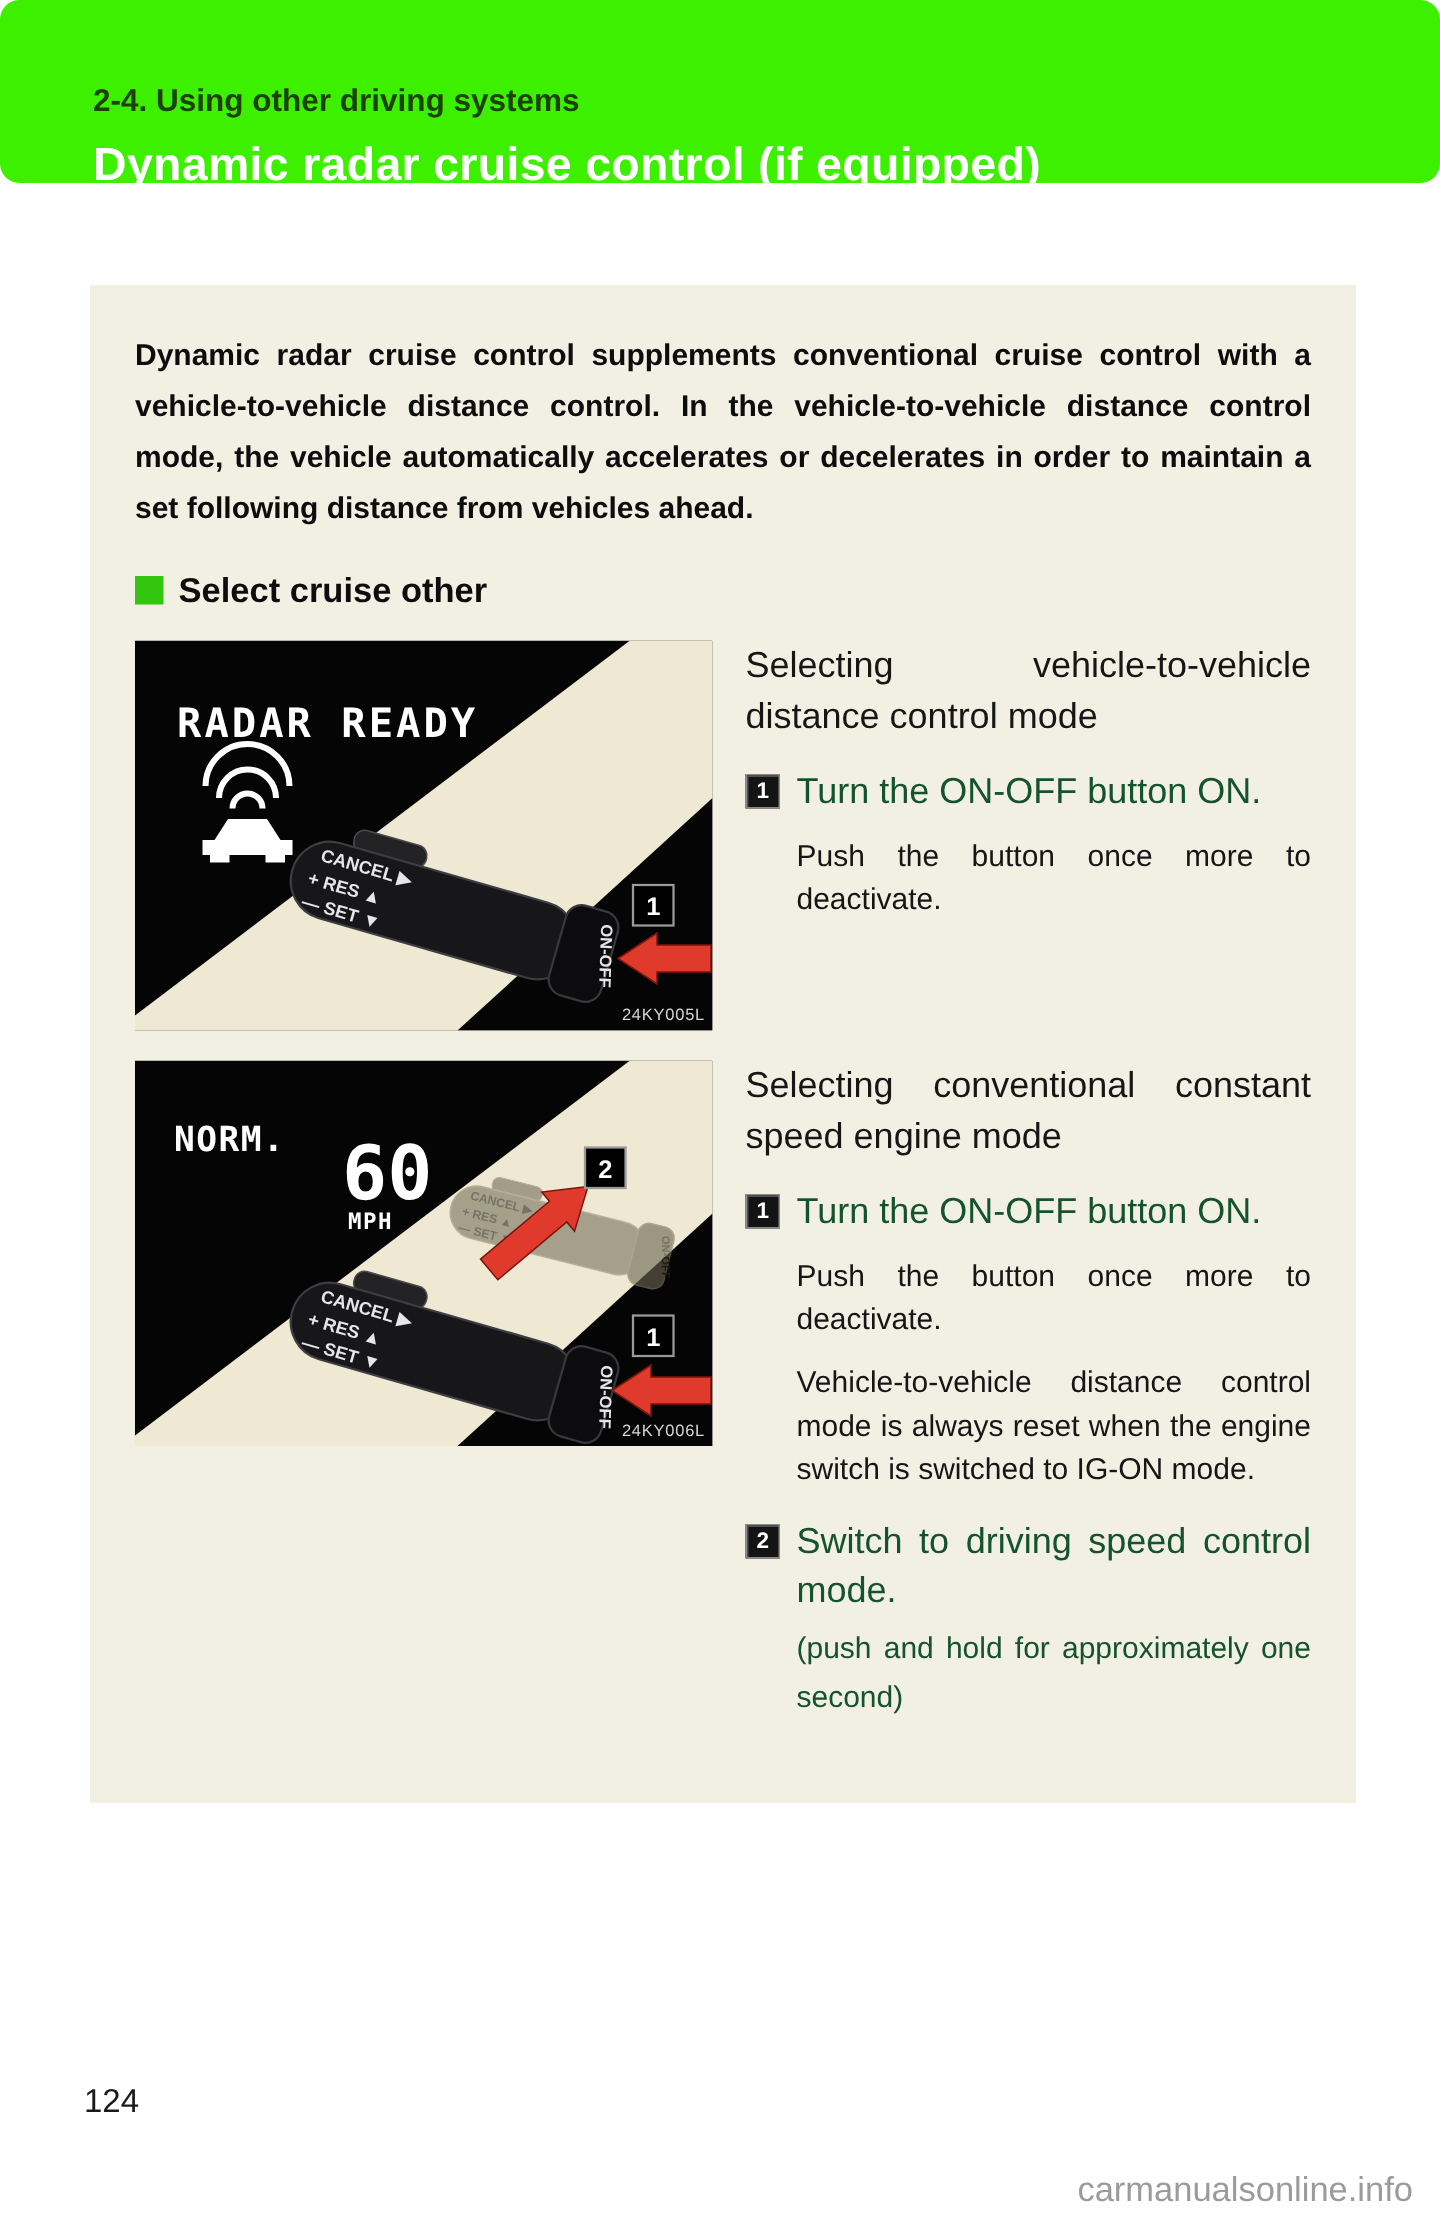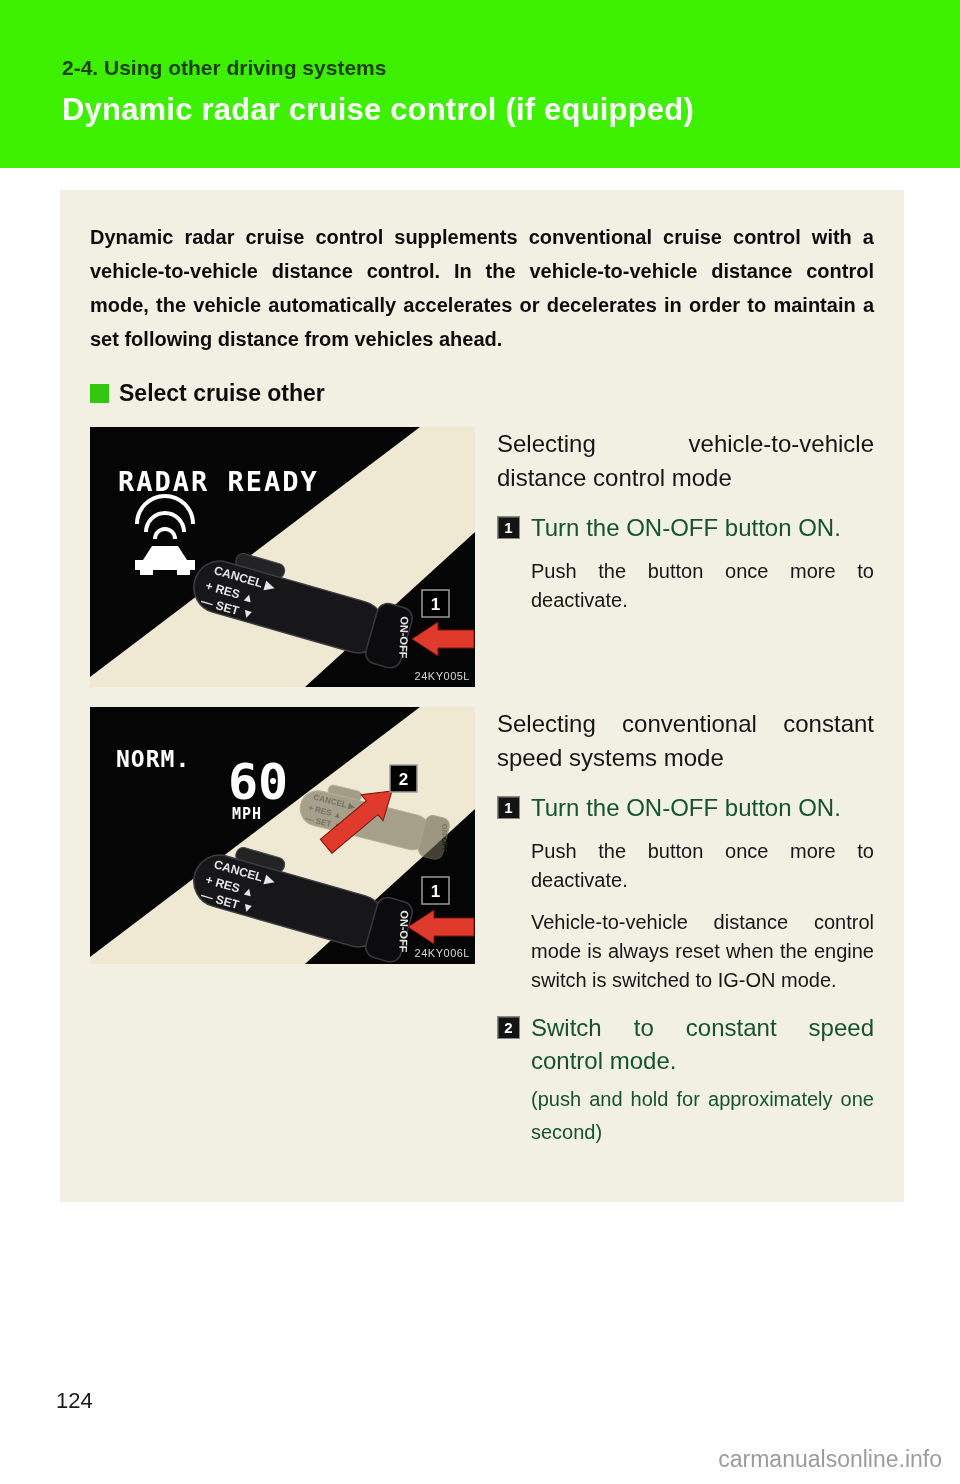--- a/index.html
+++ b/index.html
@@ -4,22 +4,23 @@
 <style>
   * { margin:0; padding:0; box-sizing:border-box; }
   html,body { background:#ffffff; }
   body {
     width:960px; height:1484px; position:relative; overflow:hidden;
     font-family:"Liberation Sans", sans-serif; color:#111;
   }
 
   
   .header {
-    position:absolute; top:0; left:0; width:960px; height:168px;
+    position:absolute; top:0; left:0; width:960px; height:122px;
     background:var(--header_green,#3CF000);
+    border-radius:13px;
   }
   .section-label {
     position:absolute; left:62px; top:56px;
     font-size:21px; font-weight:bold; color:var(--header_label_text,#1E4000);
   }
   .page-title {
     position:absolute; left:62px; top:92px;
     font-size:31px; font-weight:bold; color:var(--header_title_text,#fff);
     letter-spacing:0.2px;
   }
@@ -196,32 +197,32 @@
           <g>
             <rect class="fig-badge-box" x="332" y="170" width="27" height="27"></rect>
             <text class="fig-badge-num" x="345.5" y="190">1</text>
           </g>
 
           <text class="fig-code" x="380" y="250">24KY006L</text>
         </svg>
       </figure>
 
       <div class="textcol">
-        <h3 class="block-heading">Selecting conventional constant speed systems mode</h3>
+        <h3 class="block-heading">Selecting conventional constant speed engine mode</h3>
 
         <div class="step">
           <span class="badge">1</span>
           <p class="step-text">Turn the ON-OFF button ON.</p>
         </div>
         <p class="note">Push the button once more to deactivate.</p>
         <p class="note">Vehicle-to-vehicle distance control mode is always reset when the engine switch is switched to IG-ON mode.</p>
 
         <div class="step">
           <span class="badge">2</span>
-          <p class="step-text">Switch to constant speed control mode.</p>
+          <p class="step-text">Switch to driving speed control mode.</p>
         </div>
         <p class="step-sub">(push and hold for approximately one second)</p>
       </div>
     </div>
 
   </main>
 
   <div class="page-number">124</div>
   <div class="watermark">carmanualsonline.info</div>
 

